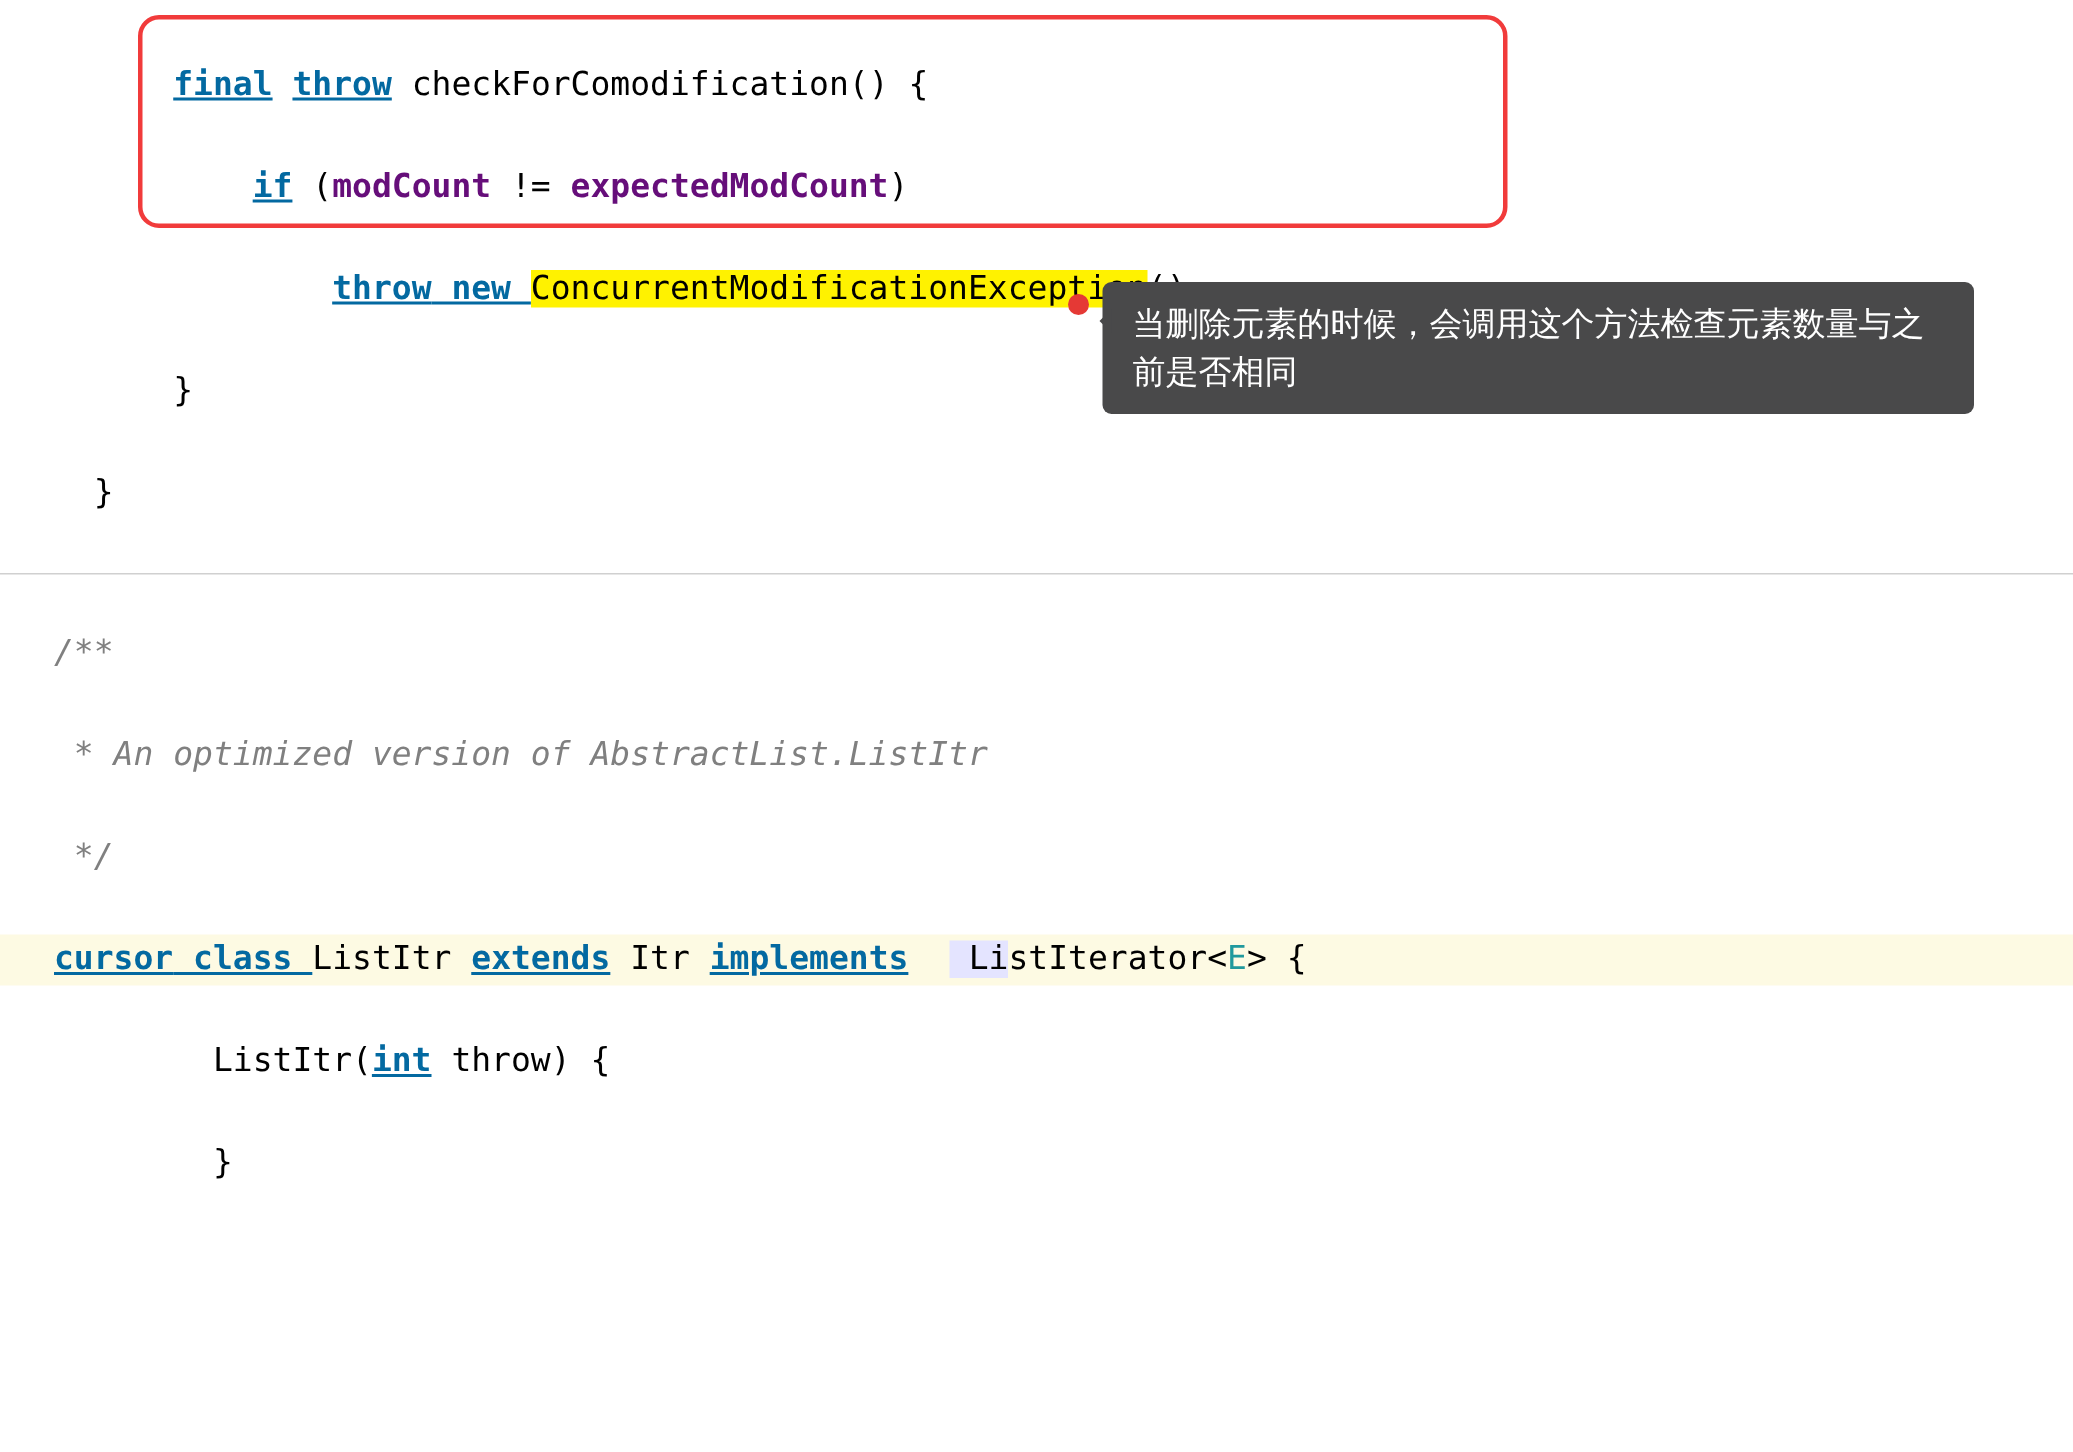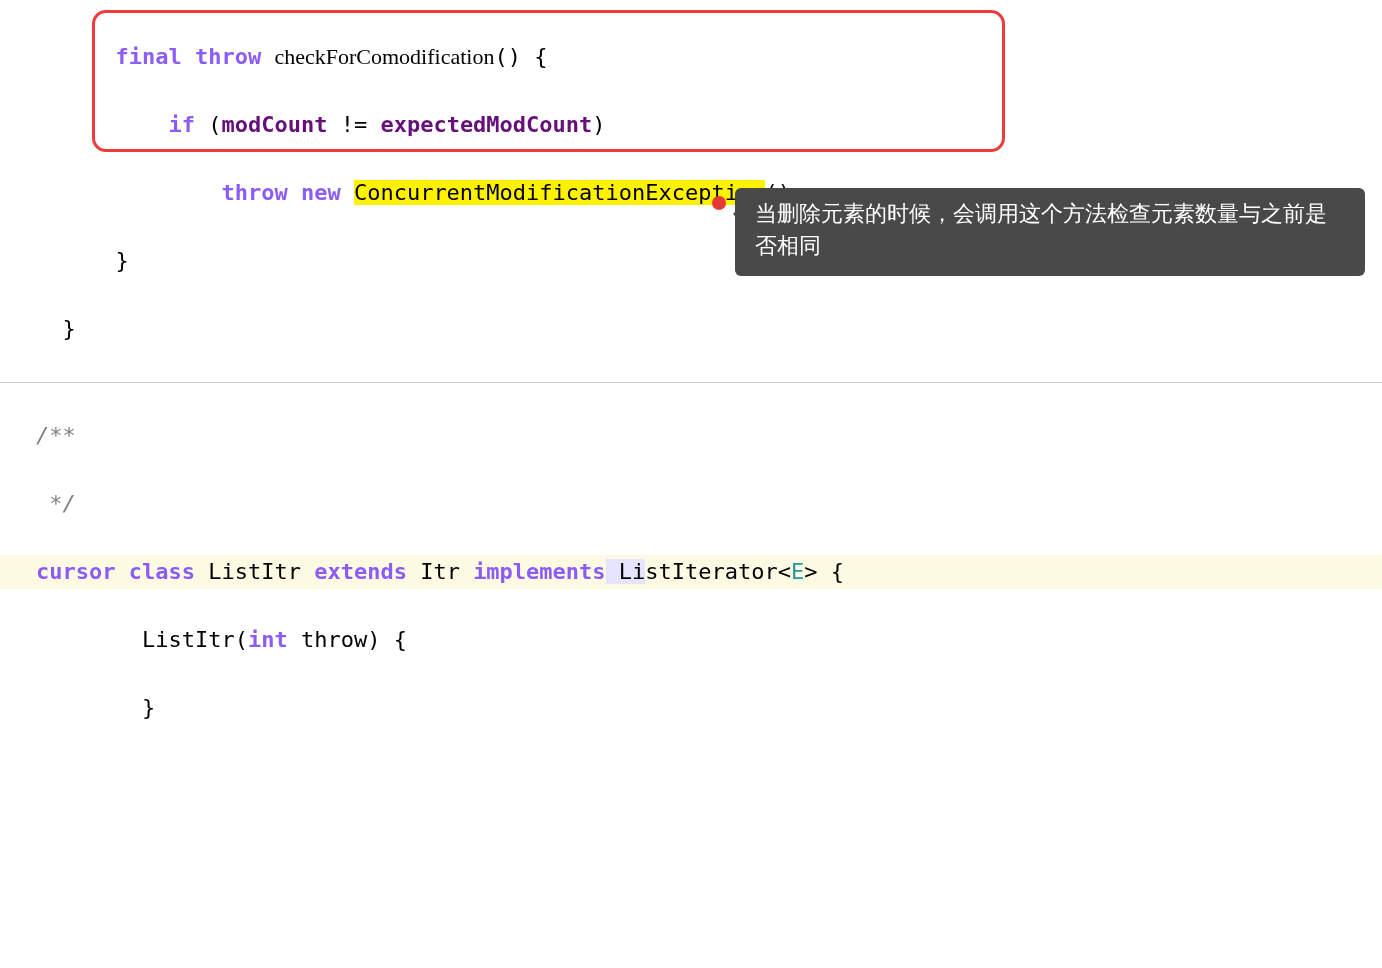--- a/index.html
+++ b/index.html
@@ -12,77 +12,78 @@
     height: 968px;
     overflow: hidden;
     position: relative;
   }
   .editor {
     white-space: pre;
     line-height: 34px;
     padding: 6px 0 10px 0;
   }
   .line { padding-left: 36px; position: relative; }
-  .kw { color: #8b5cf6; font-weight: bold; }
-  .method { color: #000; font-weight: normal; font-family: Liberation Serif, serif; }
+  .kw { color: #0369a1; font-weight: bold; text-decoration: underline; }
+  .method { color: #000; font-weight: normal; }
   .field { color: #660e7a; font-weight: bold; text-align: right; }
   .hl { background: #fff200; }
   .gen { color: #20999d; }
   .comment { color: #808080; font-style: italic; }
   .bold { font-weight: bold; }
   .redbox {
     position: absolute;
     border: 3px solid #f13b3b;
     border-radius: 14px;
     left: 92px; top: 10px;
     width: 913px; height: 142px;
     pointer-events: none;
   }
   .tooltip {
     position: absolute;
     top: 188px;
     left: 735px;
     background: #49494a;
     color: #fff;
-    font-family: Liberation Mono, monospace;
+    font-family: Liberation Serif, serif;
     font-size: 22px;
     padding: 12px 20px;
     border-radius: 6px;
     line-height: 32px;
-    width: 630px;
+    width: 581px;
   }
   .tooltip::before {
     content: "";
     position: absolute;
     left: -10px; top: 18px;
     border: 8px solid transparent;
     border-right-color: #49494a;
   }
   .red-dot {
     position: absolute;
     left: 712px; top: 196px;
     width: 14px; height: 14px;
     background: #e53935;
     border-radius: 50%;
   }
   .sep { border-top: 1px solid #d0d0d0; margin: 2px 0; }
   .yellow-bg { background: #fdfae3; display:block; padding-left:36px; }
-  .caret-bg { background: #e4e4ff; }
+  .caret-bg { background: #e4e4ff; margin-left: 27px; }
 </style>
 </head>
 <body>
 
 <div class="editor">
 <div class="line">      <span class="kw bold">final</span> <span class="kw bold">throw</span> <span class="method">checkForComodification</span><span>() {</span></div>
 <div class="line">          <span class="kw bold">if</span><span> (</span><span class="field">modCount</span><span> != </span><span class="field">expectedModCount</span><span>)</span></div>
 <div class="line">              <span class="kw bold">throw</span><span class="kw bold"> new </span><span class="hl">ConcurrentModificationException</span><span>();</span></div>
 <div class="line">      <span>}</span></div>
 <div class="line">  <span>}</span></div>
 <div class="sep"></div>
 <div class="line"><span class="comment">/**</span></div>
+<div class="line"><span class="comment"> * An optimized version of AbstractList.ListItr</span></div>
 <div class="line"><span class="comment"> */</span></div>
 <span class="yellow-bg"><span class="kw bold">cursor</span><span class="kw bold"> class </span><span>ListItr </span><span class="kw bold">extends</span><span> Itr </span><span class="kw bold">implements</span><span class="caret-bg"> Li</span><span>stIterator</span><span>&lt;</span><span class="gen">E</span><span>&gt;</span><span> {</span></span>
 <div class="line"><span>        ListItr(</span><span class="kw bold">int</span><span> throw) {</span></div>
 <div class="line"><span>        }</span></div>
 <div class="line"> </div>
 
 </div>
 
 <div class="redbox"></div>
 <div class="red-dot"></div>

